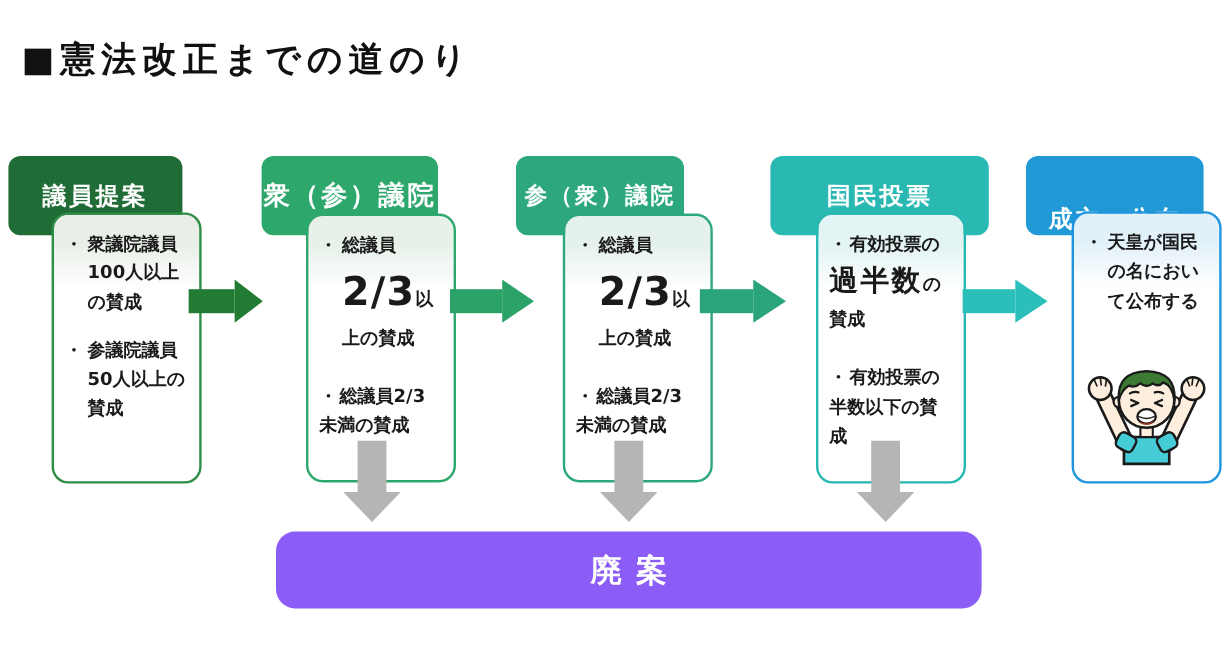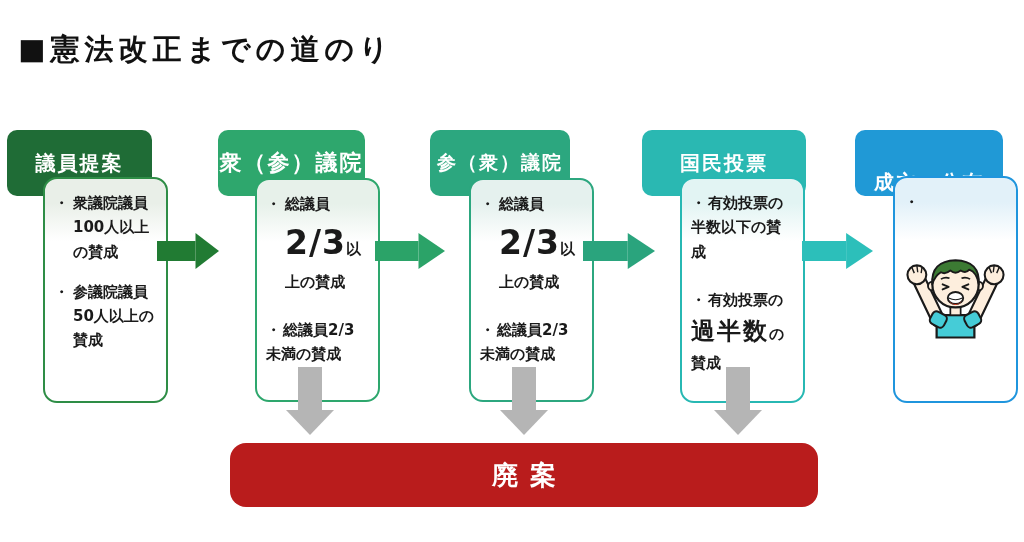--- a/index.html
+++ b/index.html
@@ -31,21 +31,21 @@
     background: linear-gradient(to bottom, var(--tint) 0px, var(--tint) 24px, #ffffff 62px);
     padding: 12px 9px 8px 9px;
     color: #1a1a1a; font-weight: bold; font-size: 15px; line-height: 1.62;
   }
   .s1 { left: 7px; }   .s1 .stage-header { width: 145px; }
   .s1 .stage-card { left: 36px; top: 47px; height: 226px; }
   .s2 { left: 218px; } .s2 .stage-header { width: 147px; font-size: 22px; }
   .s2 .stage-card { left: 37px; top: 48px; height: 224px; }
   .s3 { left: 430px; } .s3 .stage-header { width: 140px; font-size: 19px; }
   .s3 .stage-card { left: 39px; top: 48px; height: 224px; }
-  .s4 { left: 642px; } .s4 .stage-header { width: 164px; text-align: right; }
+  .s4 { left: 642px; } .s4 .stage-header { width: 182px; text-align: right; }
   .s4 .stage-card { left: 38px; top: 47px; height: 226px; }
   .s5 { left: 855px; } .s5 .stage-header { width: 148px; align-items: flex-end; }
   .s5 .stage-card { left: 38px; top: 46px; height: 227px; }
 
   .bullet { display: flex; margin-bottom: 16px; }
   .bullet .marker { flex: 0 0 auto; margin-right: 4px; }
   .bullet.block { display: block; }
   .bullet.block .marker { margin-right: 2px; }
   .s2 .bullet, .s3 .bullet, .s4 .bullet { margin-bottom: 24px; }
   .big-frac { font-size: 33px; letter-spacing: 1px; }
@@ -131,35 +131,36 @@
       </div>
     </div>
   </div>
 
   <div class="stage s4" style="--hc: #2ab8b2; --bc: #27b8b3; --tint: #e2f4f3;">
     <div class="stage-header">
       <span>国民投票</span>
     </div>
     <div class="stage-card">
       <div class="bullet block">
+        <span class="marker">・</span><span><span>有効投票の</span><span class="big-word">過半数</span><span>の賛成</span></span>
+      </div>
+      <div class="bullet block">
         <span class="marker">・</span><span>有効投票の半数以下の賛成</span>
       </div>
-      <div class="bullet block">
-        <span class="marker">・</span><span><span>有効投票の</span><span class="big-word">過半数</span><span>の賛成</span></span>
-      </div>
     </div>
   </div>
 
   <div class="stage s5" style="--hc: #2099d6; --bc: #1f95dd; --tint: #e2f1f9;">
     <div class="stage-header">
       <span>成立・公布</span>
     </div>
     <div class="stage-card">
       <div class="bullet">
         <span class="marker">・</span>
+        <span>天皇が国民の名において公布する</span>
       </div>
       <div class="boy-wrap">
         <svg viewBox="0 0 120 120">
 
           <line x1="40" y1="100" x2="19" y2="56" stroke="#1a1a1a" stroke-width="17" stroke-linecap="round"></line>
           <line x1="40" y1="100" x2="19" y2="56" stroke="#fdeedd" stroke-width="12" stroke-linecap="round"></line>
           <line x1="80" y1="100" x2="101" y2="56" stroke="#1a1a1a" stroke-width="17" stroke-linecap="round"></line>
           <line x1="80" y1="100" x2="101" y2="56" stroke="#fdeedd" stroke-width="12" stroke-linecap="round"></line>
 
           <g>
@@ -239,17 +240,17 @@
         <polygon points="0,43 48,43 24,68" fill="currentColor"></polygon>
       </svg>
   </div>
   <div class="down-arrow da3" style="color: rgb(181, 181, 181);">
     <svg viewBox="0 0 48 68" preserveAspectRatio="none">
         <rect x="12" y="0" width="24" height="43" fill="currentColor"></rect>
         <polygon points="0,43 48,43 24,68" fill="currentColor"></polygon>
       </svg>
   </div>
 
-  <div class="rejected-bar" style="background-color: #b91c1c; align-items: center;">
+  <div class="rejected-bar" style="background-color: #8b5cf6; align-items: center;">
     <span>廃案</span>
   </div>
 
 </div>
 
 </body></html>

